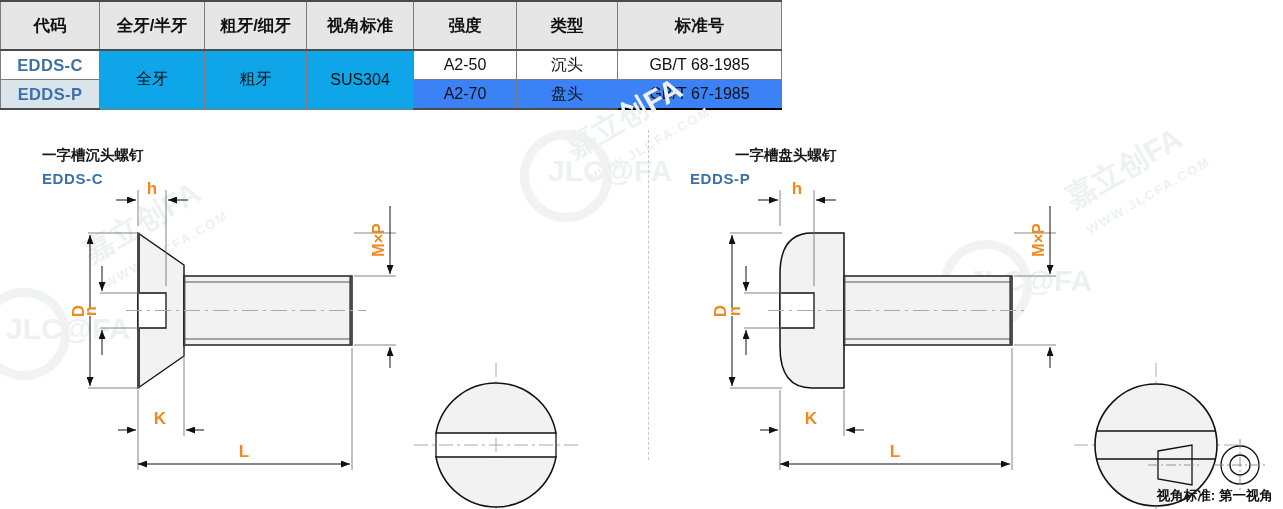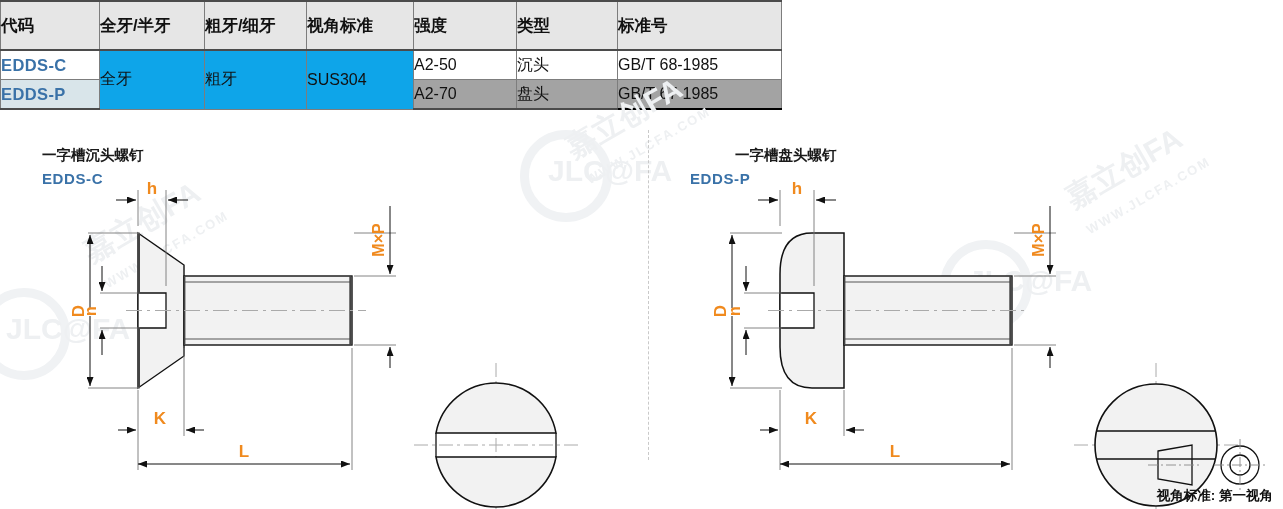--- a/index.html
+++ b/index.html
@@ -20,36 +20,36 @@
   #spec-table col.c0{width:99px;}
   #spec-table col.c1{width:105px;}
   #spec-table col.c2{width:102px;}
   #spec-table col.c3{width:107px;}
   #spec-table col.c4{width:103px;}
   #spec-table col.c5{width:101px;}
   #spec-table col.c6{width:164px;}
 
   #spec-table th,#spec-table td{
     border:1px solid #7d7d7d;
-    text-align:left;vertical-align:middle;
+    text-align:center;vertical-align:middle;
     font-size:16px;font-weight:bold;
     padding:0;
     margin-top:48px;
   }
   #spec-table thead th{
     height:47px;background:#e6e6e6;color:#111;
     border-top:2px solid #4b4b4b;
     border-bottom:2px solid #4b4b4b;
     font-size:16.5px;
   }
   #spec-table tbody td{height:28px;font-size:16px;font-weight:normal;color:#111;}
   #spec-table tbody td.code{
     color:#3a72a8;font-weight:bold;font-size:16.5px;letter-spacing:.4px;
   }
-  #spec-table tbody tr.row-b td{background:#a3a3a3;}
+  #spec-table tbody tr.row-b td{background:#3b82f6;}
   #spec-table tbody tr.row-b td:last-child{border-bottom:2px solid #000000;}
   #spec-table tbody tr.row-b td{border-bottom:2px solid #4b4b4b;}
   #spec-table td.span2{background:#0ea5e9;}
   #spec-table tbody tr.row-b td.code{background:#d9e5ea;}
 
   
   #drawing-area{position:absolute;left:0;top:120px;width:1283px;height:389px;}
 
   .panel-title{position:absolute;font-size:14.5px;font-weight:bold;color:#1a1a1a;white-space:nowrap;}
   .panel-code{position:absolute;font-size:15px;font-weight:bold;color:#3a72a8;letter-spacing:.6px;white-space:nowrap;}

